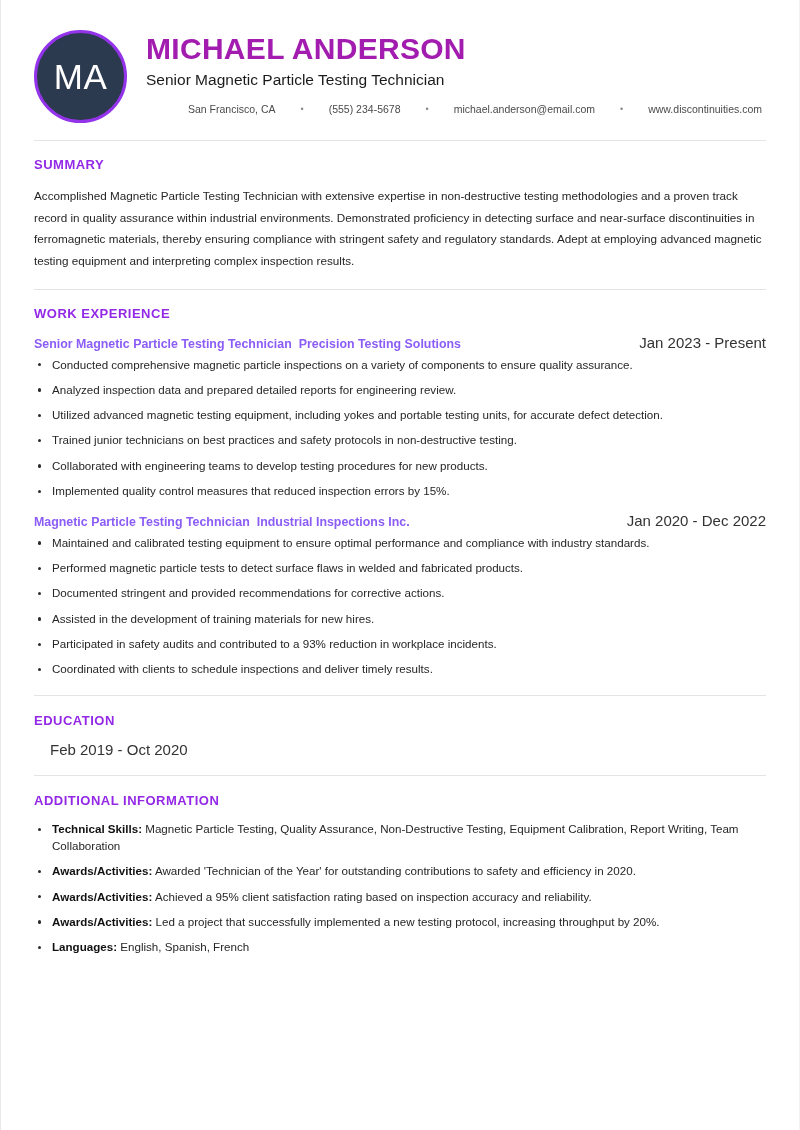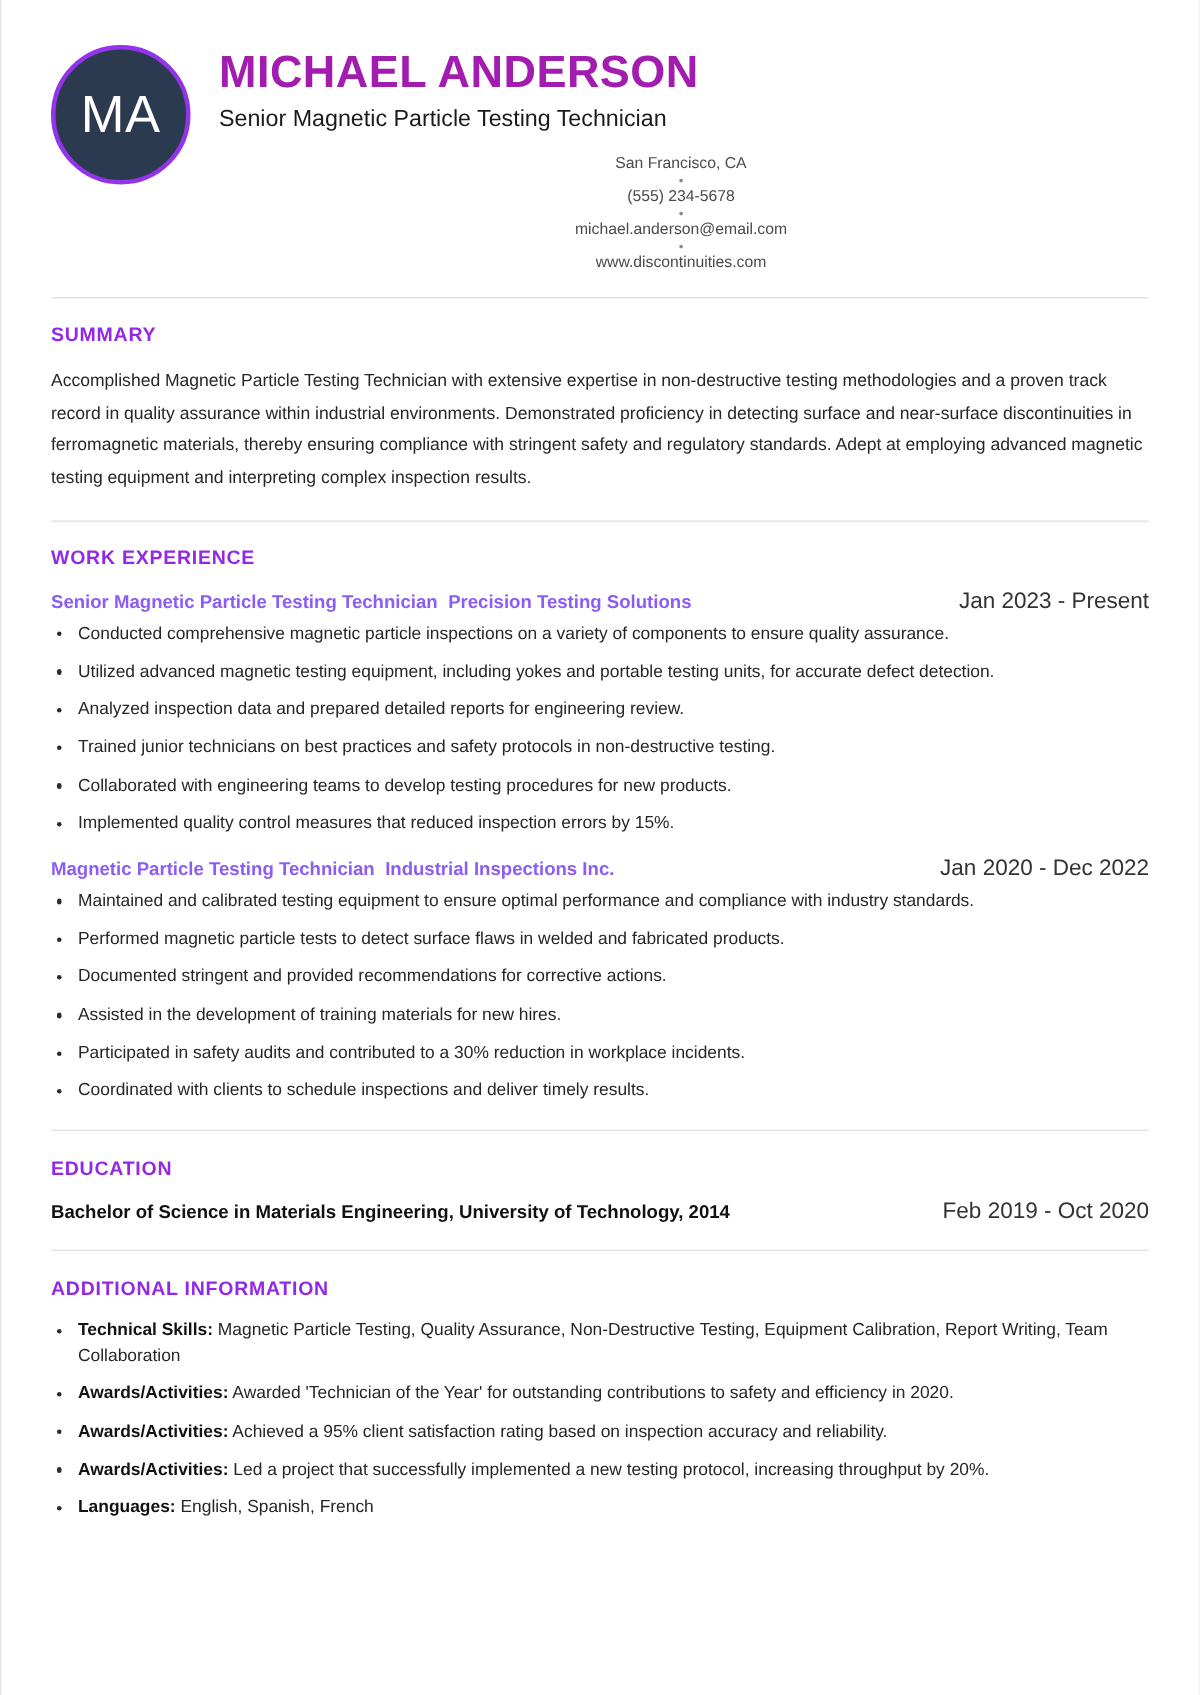--- a/index.html
+++ b/index.html
@@ -64,23 +64,22 @@
     color: #1b1b1b;
     font-weight: 400;
     margin: 0 0 14px 0;
   }
   .contact {
     font-size: 10.5px;
     color: #4a4a4a;
     display: flex;
     justify-content: flex-end;
     align-items: center;
-    gap: 0;
+    gap: 12px;
     padding-right: 4px;
-    flex-direction: column;
   }
   .contact .ci { white-space: nowrap; }
   .contact .dot {
     color: #8a8a8a;
     font-size: 9px;
     padding: 0 13px;
   }
 
   .rule {
     height: 1px;
@@ -204,52 +203,51 @@
 
       <div class="job">
         <div class="job-head">
           <div class="job-head-left">
             <span>Senior Magnetic Particle Testing Technician</span><span class="company">Precision Testing Solutions</span>
           </div>
           <div class="job-date">Jan 2023 - Present</div>
         </div>
         <ul class="bullets">
           <li>Conducted comprehensive magnetic particle inspections on a variety of components to ensure quality assurance.</li>
+          <li>Analyzed inspection data and prepared detailed reports for engineering review.</li>
           <li>Utilized advanced magnetic testing equipment, including yokes and portable testing units, for accurate defect detection.</li>
-          <li>Analyzed inspection data and prepared detailed reports for engineering review.</li>
           <li>Trained junior technicians on best practices and safety protocols in non-destructive testing.</li>
           <li>Collaborated with engineering teams to develop testing procedures for new products.</li>
           <li>Implemented quality control measures that reduced inspection errors by 15%.</li>
         </ul>
       </div>
 
       <div class="job">
         <div class="job-head">
           <div class="job-head-left">
             <span>Magnetic Particle Testing Technician</span><span class="company">Industrial Inspections Inc.</span>
           </div>
           <div class="job-date">Jan 2020 - Dec 2022</div>
         </div>
         <ul class="bullets">
           <li>Maintained and calibrated testing equipment to ensure optimal performance and compliance with industry standards.</li>
           <li>Performed magnetic particle tests to detect surface flaws in welded and fabricated products.</li>
           <li>Documented stringent and provided recommendations for corrective actions.</li>
           <li>Assisted in the development of training materials for new hires.</li>
-          <li>Participated in safety audits and contributed to a 30% reduction in workplace incidents.</li>
+          <li>Participated in safety audits and contributed to a 93% reduction in workplace incidents.</li>
           <li>Coordinated with clients to schedule inspections and deliver timely results.</li>
         </ul>
       </div>
     </div>
 
     <div class="rule"></div>
 
     <div class="section spaced">
       <div class="sec-title">EDUCATION</div>
       <div class="edu-row">
-        <div class="edu-title">Bachelor of Science in Materials Engineering, University of Technology, 2014</div>
         <div class="job-date">Feb 2019 - Oct 2020</div>
       </div>
     </div>
 
     <div class="rule"></div>
 
     <div class="section spaced">
       <div class="sec-title">ADDITIONAL INFORMATION</div>
       <ul class="bullets addl">
         <li>

